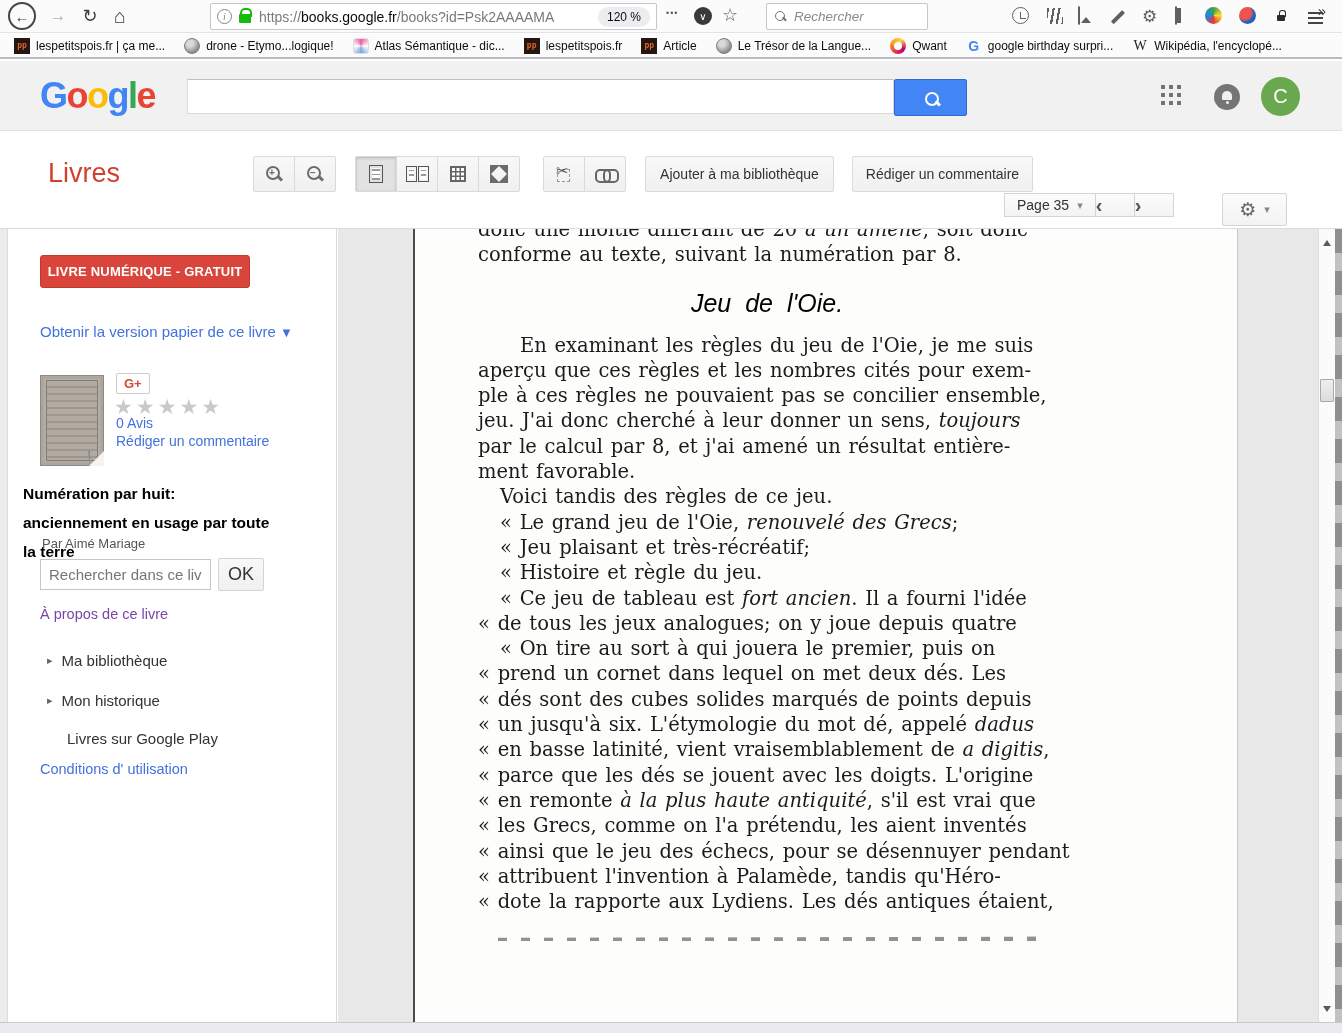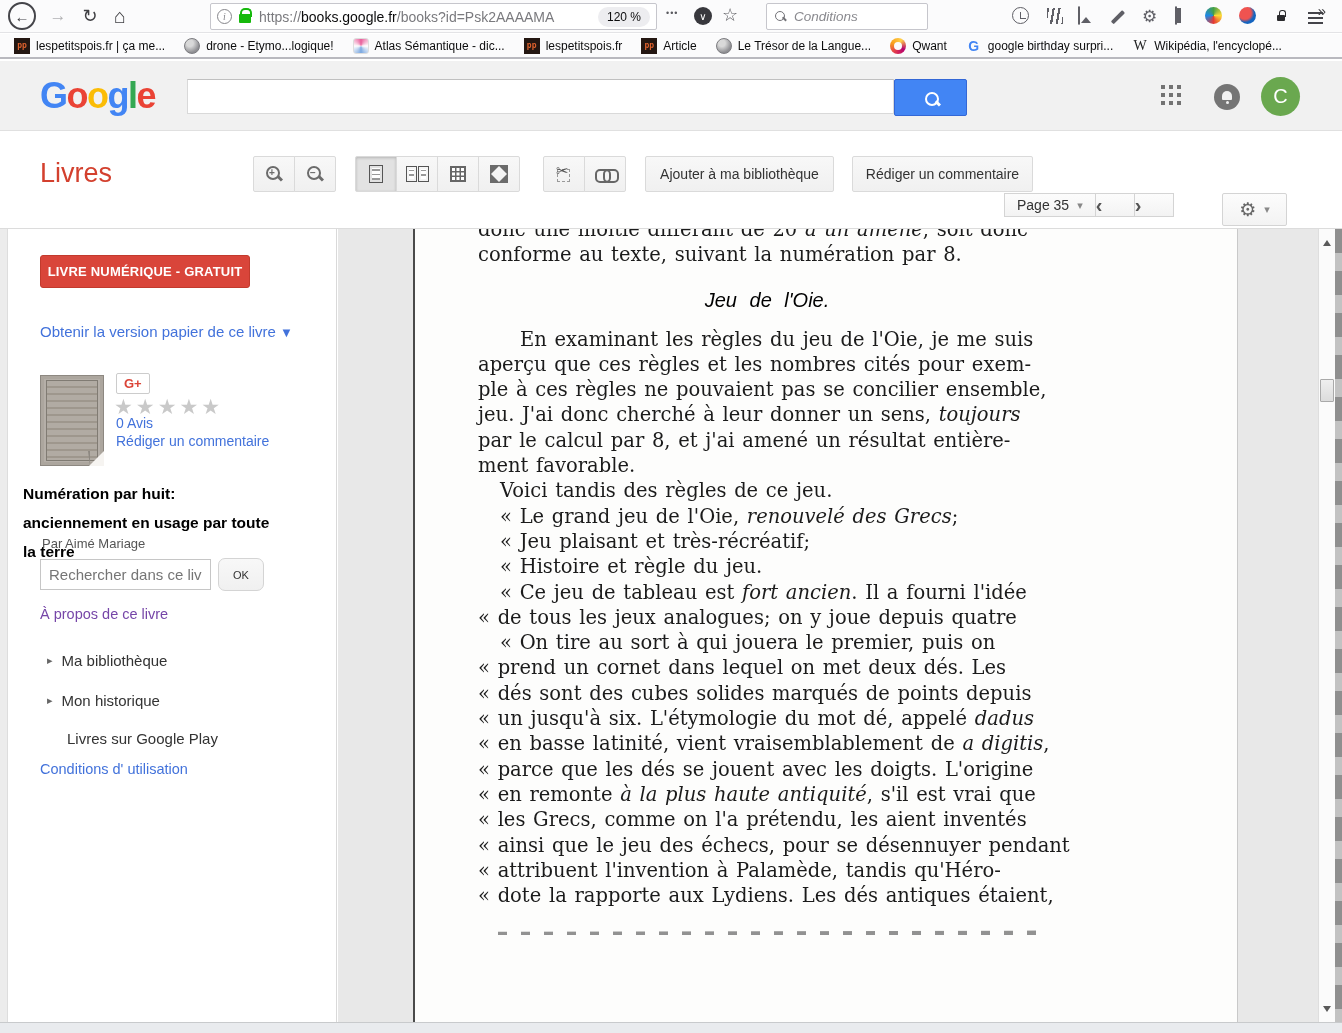--- a/index.html
+++ b/index.html
@@ -99,21 +99,21 @@
   #bell { position:absolute; left:1214px; top:23px; width:26px; height:26px; background:#757575;
     border-radius:50%; }
   #bell:after { content:""; position:absolute; left:8px; top:7px; width:10px; height:9px; background:#f1f1f1;
     border-radius:5px 5px 1px 1px; }
   #bell:before { content:""; position:absolute; left:11.5px; top:17px; width:3px; height:3px; background:#f1f1f1; border-radius:50%;}
   #avatar { position:absolute; left:1261px; top:16px; width:39px; height:39px; background:#6aa84f;
     border-radius:50%; color:#fff; font-size:20px; display:flex; align-items:center; justify-content:center;}
 
   
   #btoolbar { position:absolute; top:132px; left:0; width:1342px; height:96px; background:#fff; }
-  #livres-title { position:absolute; left:40px; top:26px; font-size:27px; color:#d3402e; }
+  #livres-title { position:absolute; left:48px; top:26px; font-size:27px; color:#d3402e; }
   .btn-group { position:absolute; top:24px; height:36px; display:flex; }
   .tbtn { width:42px; height:36px; background:linear-gradient(#f8f8f8,#f0f0f0); border:1px solid #dadada;
     margin-left:-1px; display:flex; align-items:center; justify-content:center; position:relative;}
   .tbtn:first-child { margin-left:0; border-radius:2px 0 0 2px;}
   .tbtn:last-child { border-radius:0 2px 2px 0;}
   .tbtn.active { background:#e2e2e2; box-shadow:inset 0 1px 3px rgba(0,0,0,.2); }
   .zoomico { position:relative; width:16px; height:16px; }
   .zoomico:before { content:""; position:absolute; width:10px; height:10px; border:2px solid #6b6b6b; border-radius:50%;}
   .zoomico:after { content:""; position:absolute; left:11px; top:11px; width:6px; height:2.5px; background:#6b6b6b; transform:rotate(45deg);}
   .zoomico .pm { position:absolute; left:3px; top:1px; font-size:10px; font-weight:bold; color:#6b6b6b; z-index:1;}
@@ -174,40 +174,40 @@
     color:#db4437; font-weight:bold; font-size:13px; padding:2px 7px;}
   #stars { position:absolute; left:105px; top:166px; color:#c9c9c9; font-size:21px; letter-spacing:3px;}
   #reviews { position:absolute; left:107px; top:186px; font-size:14px;}
   #write-rev { position:absolute; left:107px; top:204px; font-size:14px;}
   #bk-title { position:absolute; left:14px; top:250px; width:260px; font-size:15.5px; font-weight:bold;
     color:#000000; line-height:29px;}
   #bk-author { position:absolute; left:33px; top:307px; font-size:13px; color:#555;}
   #bk-search { position:absolute; left:31px; top:330px; width:171px; height:31px; border:1px solid #c6c6c6;
     font-size:15px; color:#999; padding:0 8px; outline:none;}
   #ok-btn { position:absolute; left:209px; top:329px; width:46px; height:33px;
-    background:linear-gradient(#f8f8f8,#f0f0f0); border:1px solid #d4d4d4; border-radius:7px;
-    font-size:11px; color:#333; display:flex; align-items:center; justify-content:center;}
+    background:linear-gradient(#f8f8f8,#f0f0f0); border:1px solid #d4d4d4; border-radius:2px;
+    font-size:18px; color:#333; display:flex; align-items:center; justify-content:center;}
   #about-link { position:absolute; left:31px; top:377px; font-size:14.5px; color:#7646a8;}
   .tree-item { position:absolute; left:38px; font-size:15px; color:#333; display:flex; align-items:center;}
   .tree-item .tri { font-size:11px; color:#666; margin-right:9px;}
   #my-library { top:423px; } #my-history { top:463px; }
   #gplay { position:absolute; left:58px; top:501px; font-size:15px; color:#333;}
   #terms { position:absolute; left:31px; top:532px; font-size:14.5px;}
 
   #gutter1 { position:absolute; left:338px; top:0; width:75px; height:794px; background:#e8e8e8;}
   #gutter2 { position:absolute; left:1237px; top:0; width:81px; height:794px; background:#e8e8e8; border-left:1px solid #c9c9c9;}
 
   
   #bookpage { position:absolute; left:413px; top:0; width:824px; height:794px; background:#fdfdfc;
     border-left:2px solid #4a4a4a; overflow:hidden; padding-left:63px; }
   .book-line { font-family:"DejaVu Serif", serif; font-size:19.5px; line-height:25.3px; color:#1b1b1b;
     white-space:nowrap; word-spacing:1.5px; width:578px;}
   .book-line.partial { margin-top:-12px; }
   .book-line.ind1 { padding-left:22px; } .book-line.ind2 { padding-left:42px; }
-  .book-heading { text-align:center; font-style:italic; font-size:20px; word-spacing:7px;
+  .book-heading { text-align:center; font-style:italic; font-size:25px; word-spacing:7px;
     margin:21px 0 15px 0; width:578px;}
   #bottom-smudge { margin-top:19px; margin-left:20px; width:540px; height:8px;
     background:repeating-linear-gradient(90deg, #6e6e6e 0 9px, transparent 9px 23px);
     clip-path:polygon(0 55%,100% 40%,100% 100%,0 100%); opacity:.75;}
 
   
   #vscroll { position:absolute; left:1318px; top:0; width:17px; height:794px; background:#fbfbfb; border-left:1px solid #dedede;}
   #vs-up { position:absolute; left:4px; top:7px; width:0; height:0; border:4.5px solid transparent; border-bottom:6px solid #5a5a5a;}
   #vs-down { position:absolute; left:4px; bottom:7px; width:0; height:0; border:4.5px solid transparent; border-top:6px solid #5a5a5a;}
   #vs-thumb { position:absolute; left:1px; top:150px; width:14px; height:23px;
@@ -230,21 +230,21 @@
     <span class="info-i">i</span>
     <span class="lockico"></span>
     <span id="url-text"><span>https://</span><span class="host">books.google.fr</span><span>/books?id=Psk2AAAAMA</span></span>
     <span id="zoom-pill">120 %</span>
   </div>
   <div id="dots-btn">•••</div>
   <div id="pocket-btn">∨</div>
   <div id="star-btn">☆</div>
   <div id="ff-search">
     <span class="mag"></span>
-    <span class="ph">Conditions</span>
+    <span class="ph">Rechercher</span>
   </div>
   <span class="ticon clockico" style="left:1012px"></span>
   <span class="ticon libico" style="left:1047px"></span>
   <span class="ticon imgico" style="left:1078px"></span>
   <span class="ticon penico" style="left:1108px"></span>
   <span class="ticon gearico" style="left:1140px">⚙</span>
   <span class="ticon panelico" style="left:1173px"></span>
   <span class="ticon globeext" style="left:1205px"></span>
   <span class="ticon ballext" style="left:1239px"></span>
   <span class="ticon lockext" style="left:1268px"></span>

